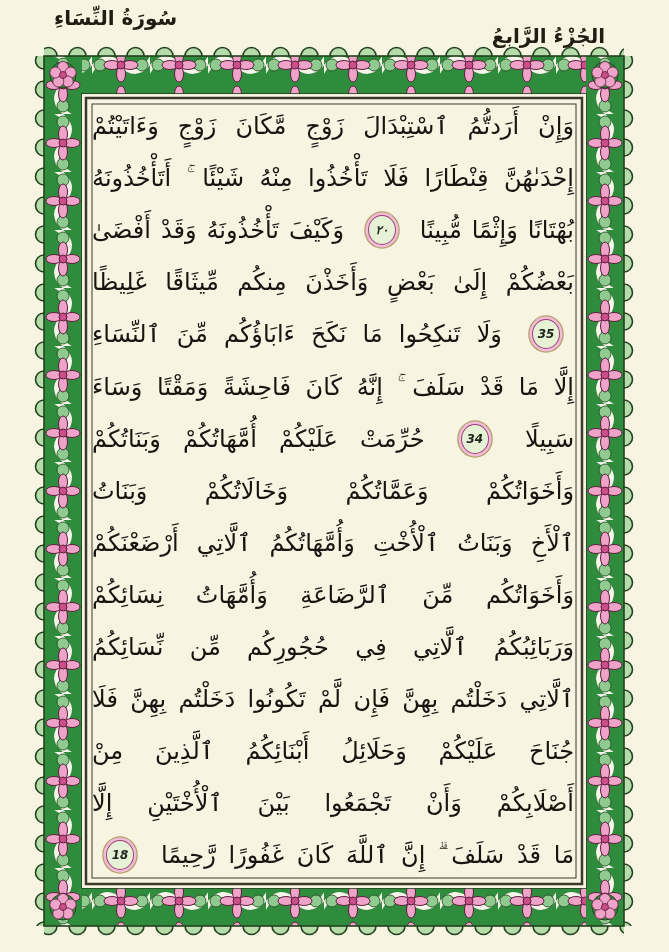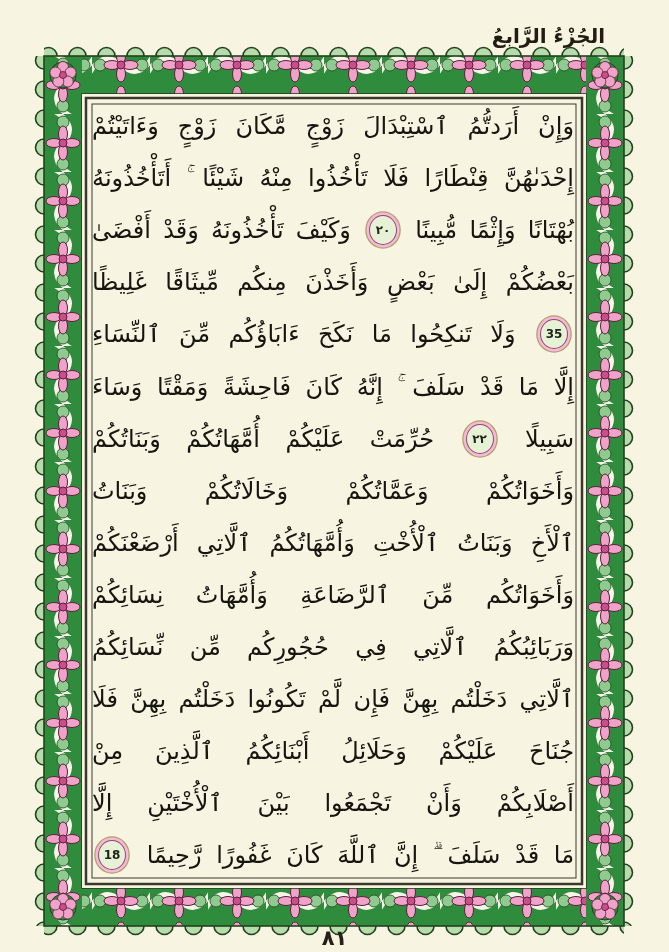--- a/index.html
+++ b/index.html
@@ -48,38 +48,40 @@
     border-radius:50%;
     background:#e6f2d5;
     border:1.5px solid #9e3f74;
     box-shadow:0 0 0 2.5px #f1bcd8,0 0 0 3.8px #b4a06a;
     display:flex;
     align-items:center;
     justify-content:center;
     font-size:12px;
     font-weight:bold;
     color:#20251c;
-    margin:0 6px;
+    margin:0 14px;
+    font-style:italic;
   }
   
   .page-number{
     position:absolute;
     left:0;right:0;bottom:2px;
     text-align:center;
     font-size:21px;
     font-weight:bold;
     color:#24201a;
   }
 </style>
 </head>
 <body>
 
 <div class="page">
 
   <div class="hdr-label hdr-juz">الجُزْءُ الرَّابِعُ</div>
+  <div class="hdr-label hdr-surah">سُورَةُ النِّسَاءِ</div>
 
   <svg class="border-svg" width="600" height="890" viewBox="0 0 600 890" aria-hidden="true">
     <defs>
       <pattern id="bandH" width="58" height="38" patternUnits="userSpaceOnUse">
         <rect width="58" height="38" fill="#2f8c3c"></rect>
         <path d="M-4,30 Q10,2 29,19 Q48,36 62,8" stroke="#f7f5ea" stroke-width="5" fill="none"></path>
         <circle cx="8" cy="19" r="6" fill="#8fca8f" stroke="#23411f" stroke-width="0.8"></circle>
         <circle cx="50" cy="19" r="6" fill="#8fca8f" stroke="#23411f" stroke-width="0.8"></circle>
         <ellipse cx="29" cy="10" rx="4.5" ry="8" fill="#f0a3c8" stroke="#5e1d40" stroke-width="1"></ellipse>
         <ellipse cx="29" cy="28" rx="4.5" ry="8" fill="#f0a3c8" stroke="#5e1d40" stroke-width="1"></ellipse>
@@ -218,21 +220,21 @@
         <span class="word">سَلَفَ</span>
         <span class="word">ۚ</span>
         <span class="word">إِنَّهُ</span>
         <span class="word">كَانَ</span>
         <span class="word">فَاحِشَةً</span>
         <span class="word">وَمَقْتًا</span>
         <span class="word">وَسَاءَ</span>
       </div>
       <div class="quran-line">
         <span class="word">سَبِيلًا</span>
-        <span class="ayah-marker">٢٢</span>
+        <span class="ayah-marker">34</span>
         <span class="word">حُرِّمَتْ</span>
         <span class="word">عَلَيْكُمْ</span>
         <span class="word">أُمَّهَاتُكُمْ</span>
         <span class="word">وَبَنَاتُكُمْ</span>
       </div>
       <div class="quran-line">
         <span class="word">وَأَخَوَاتُكُمْ</span>
         <span class="word">وَعَمَّاتُكُمْ</span>
         <span class="word">وَخَالَاتُكُمْ</span>
         <span class="word">وَبَنَاتُ</span>
@@ -294,15 +296,14 @@
         <span class="word">ۗ</span>
         <span class="word">إِنَّ</span>
         <span class="word">ٱللَّهَ</span>
         <span class="word">كَانَ</span>
         <span class="word">غَفُورًا</span>
         <span class="word">رَّحِيمًا</span>
         <span class="ayah-marker">18</span>
       </div>
     </div>
 
-  <div class="page-number">٨١</div>
 
 </div>
 
 </body></html>

